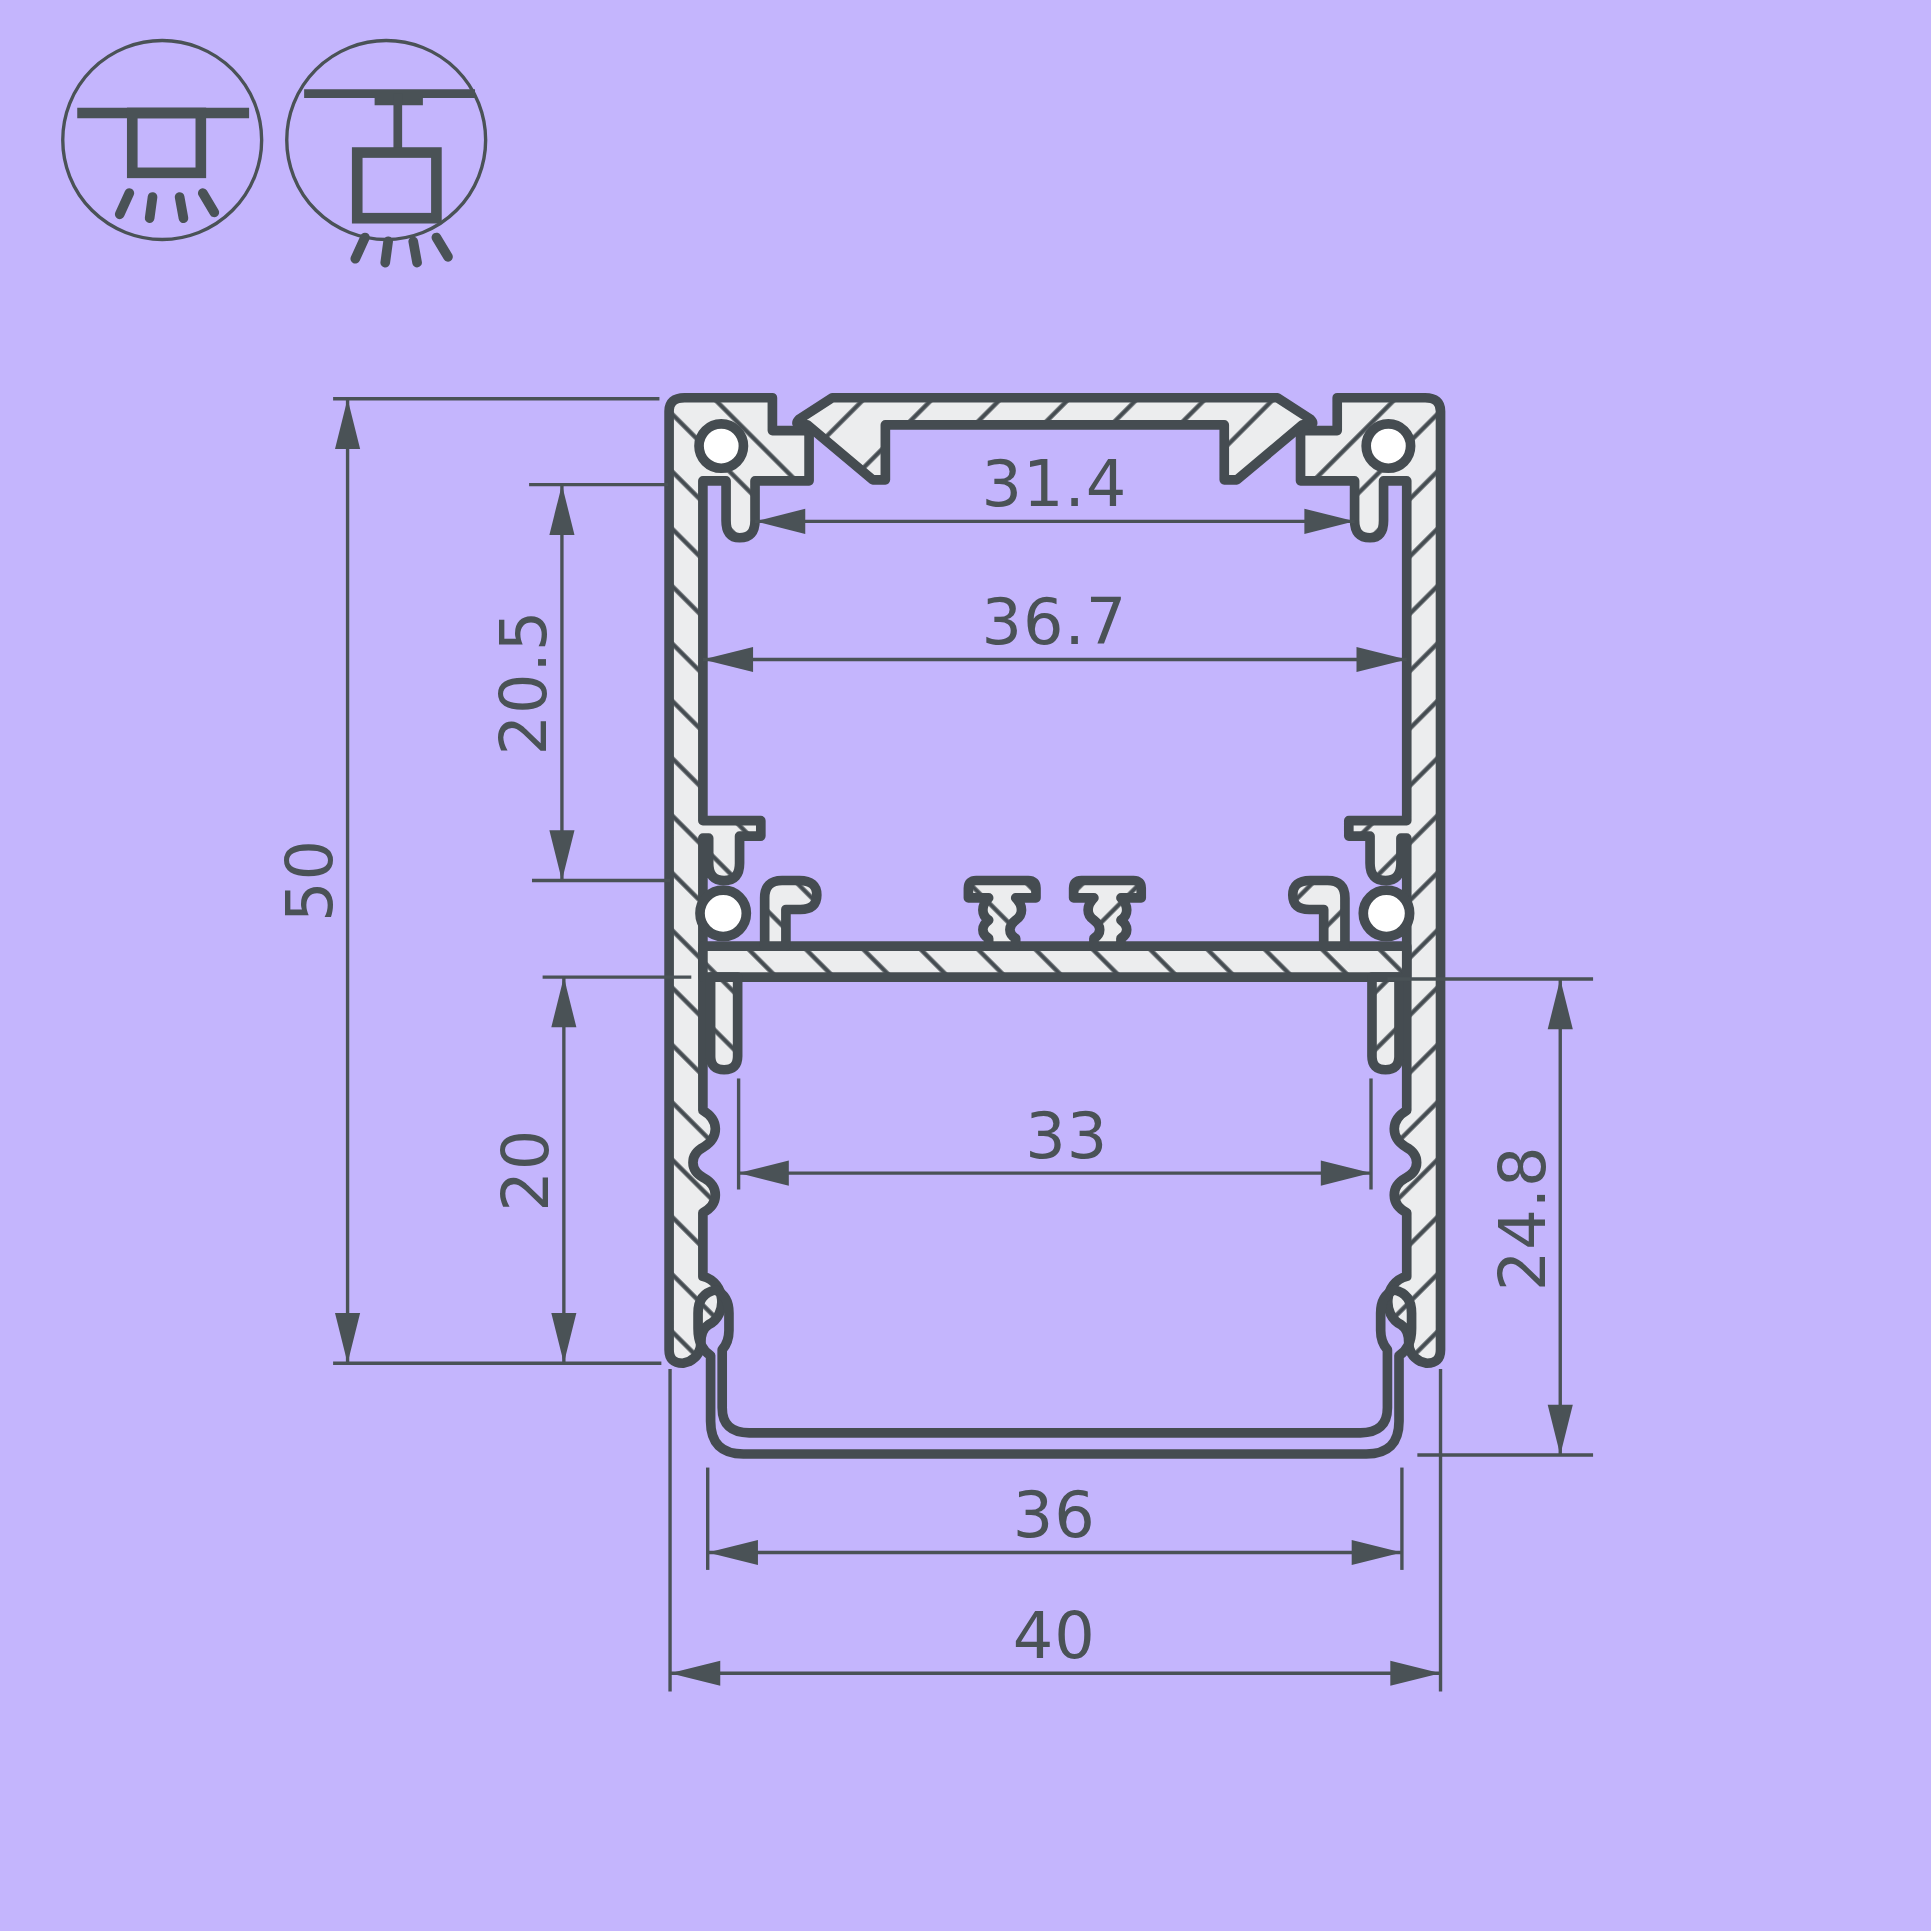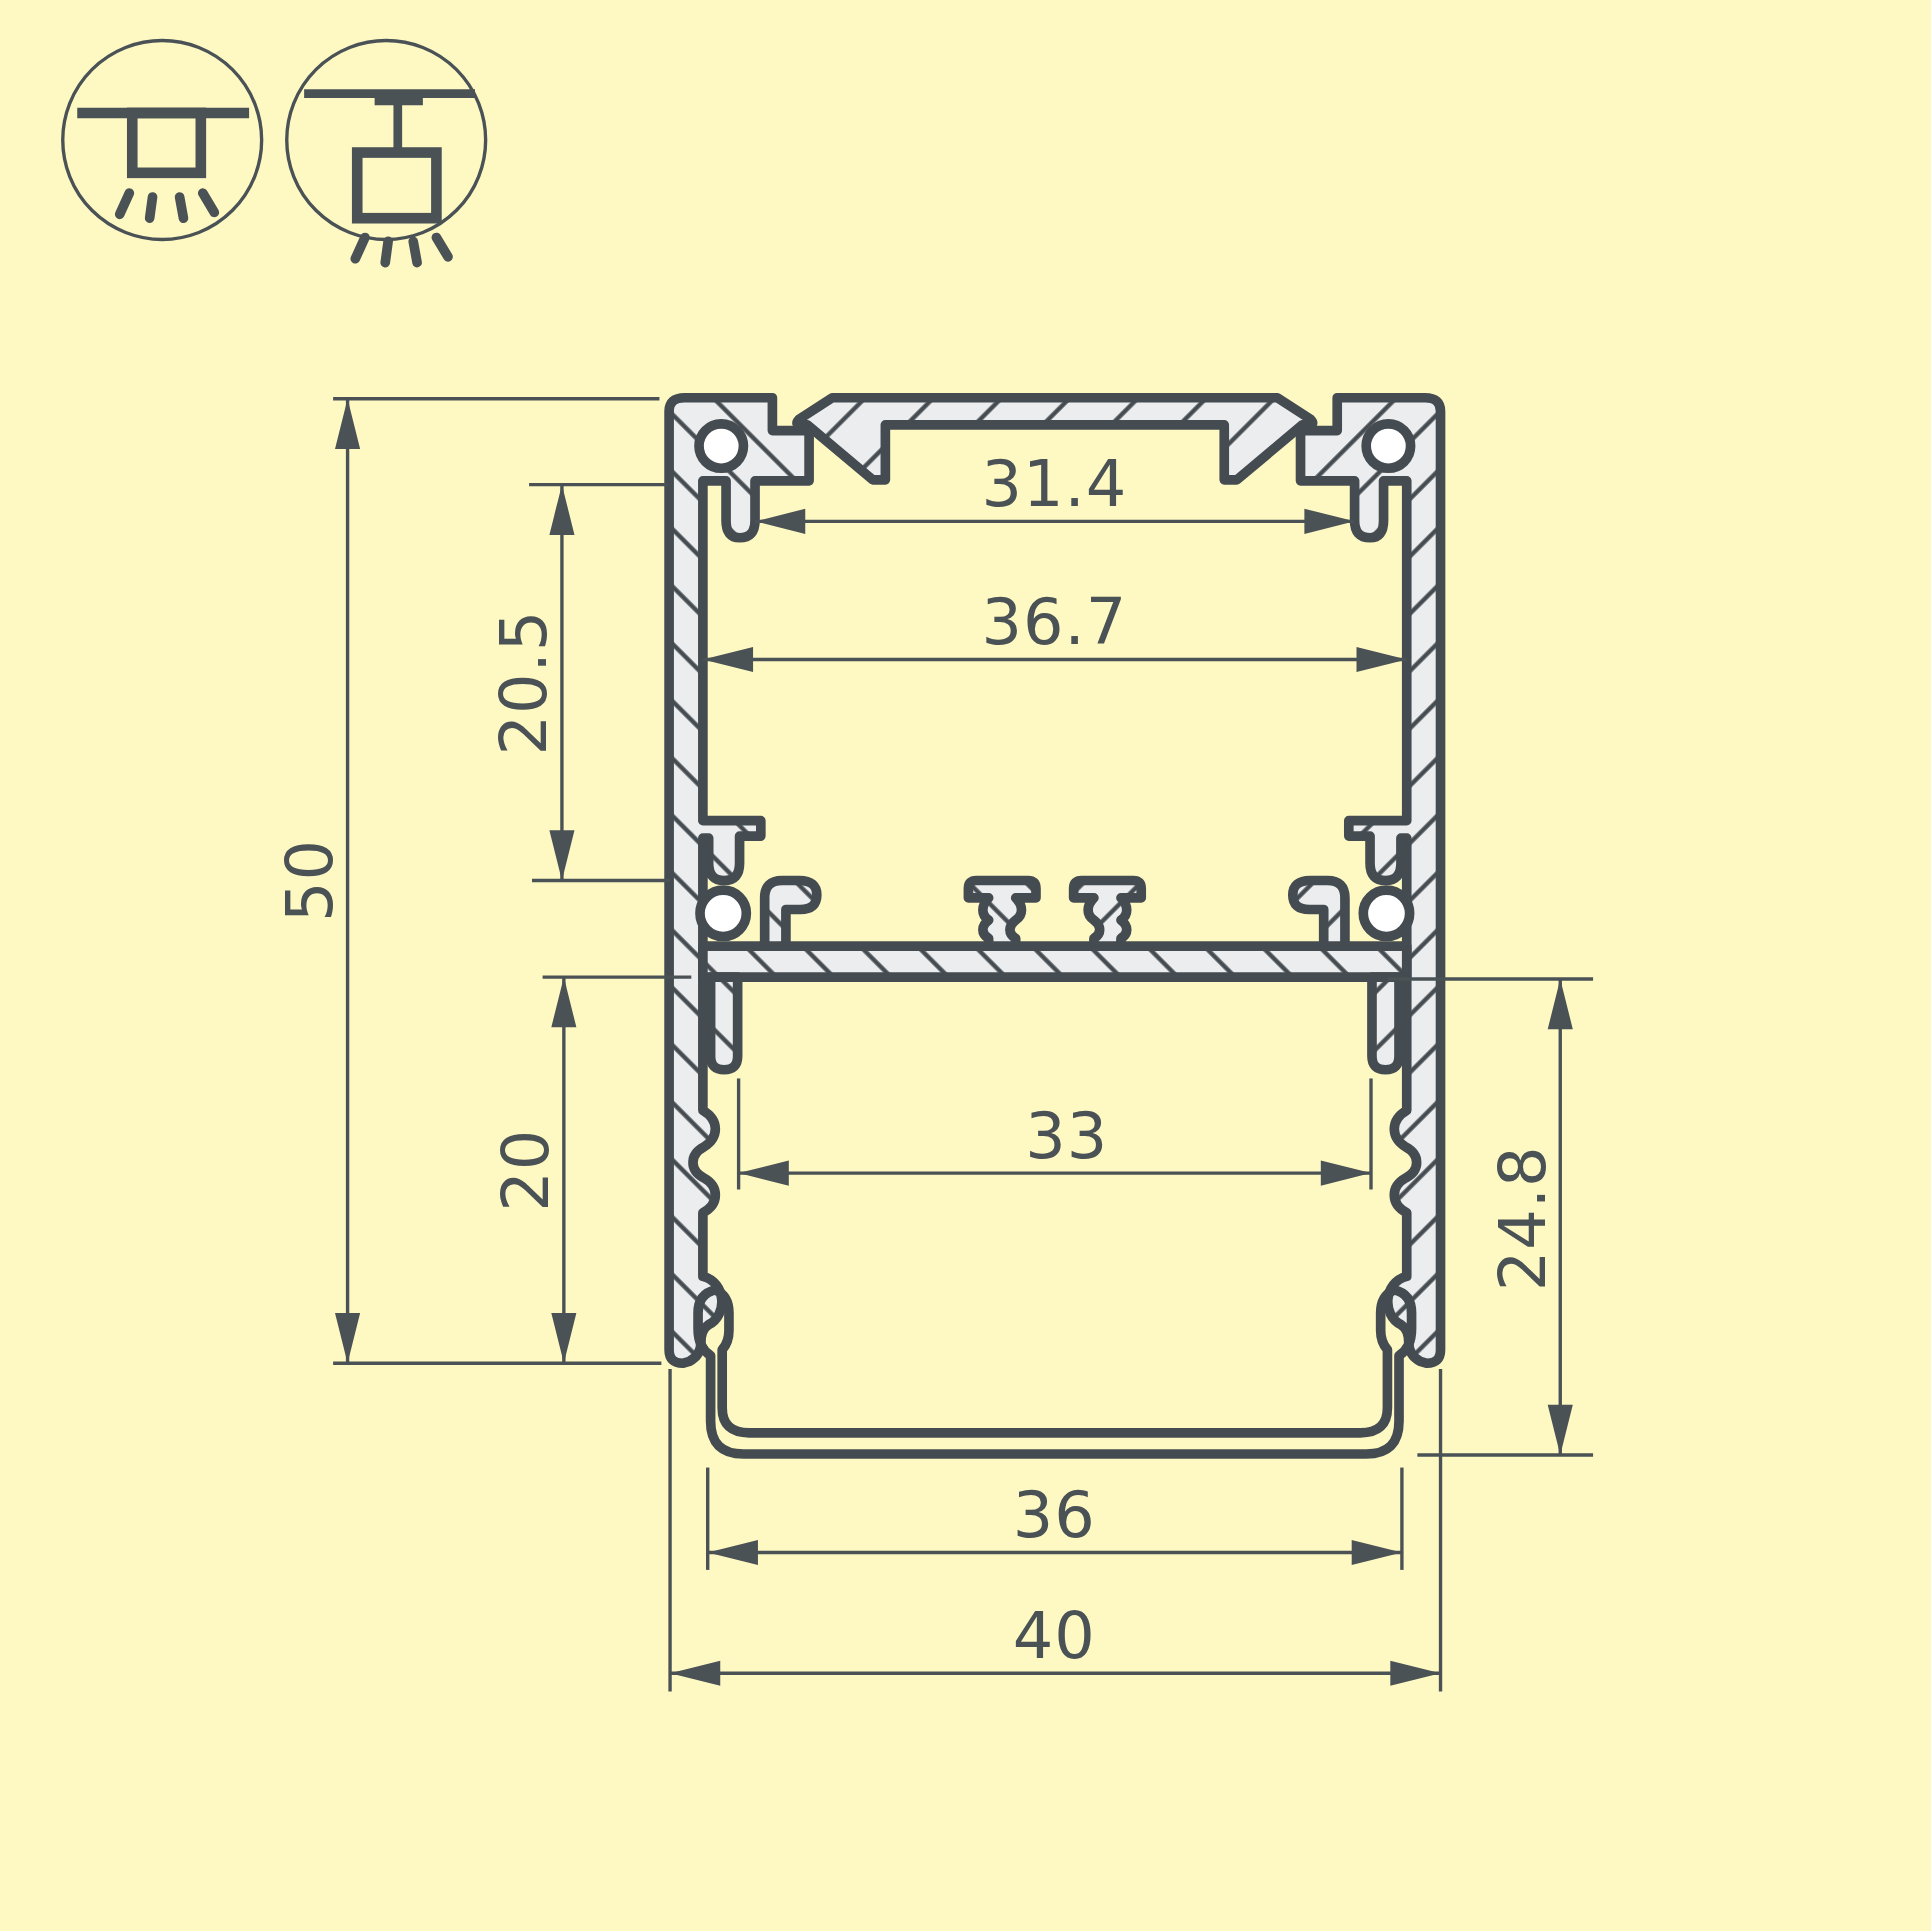--- a/index.html
+++ b/index.html
@@ -1,16 +1,16 @@
 <!DOCTYPE html>
 <html><head>
 <meta charset="utf-8">
 <style>
   html,body{margin:0;padding:0;background:#ffffff}
-  .stage{width:1931px;height:1931px;background:#fef9c3;position:relative;overflow:hidden}
+  .stage{width:1931px;height:1931px;background:#c4b5fd;position:relative;overflow:hidden}
   svg{display:block}
   .dim-label{font-family:"DejaVu Sans","Liberation Sans",sans-serif;font-size:66px;fill:#4a5256;letter-spacing:1px}
   .thin{stroke:#4a5256;stroke-width:3.5;fill:none}
   .arrow{fill:#4a5256;stroke:none}
   .alu{fill:url(#hatchBody);stroke:#454c51;stroke-width:10;stroke-linejoin:round}
   .cover{fill:url(#hatchCover);stroke:#454c51;stroke-width:10;stroke-linejoin:round}
   .hole{fill:#ffffff;stroke:#454c51;stroke-width:10}
   .diff{fill:none;stroke:#454c51;stroke-width:10;stroke-linecap:round;stroke-linejoin:round}
   .icn{stroke:#4a5256;fill:none}
 </style>

